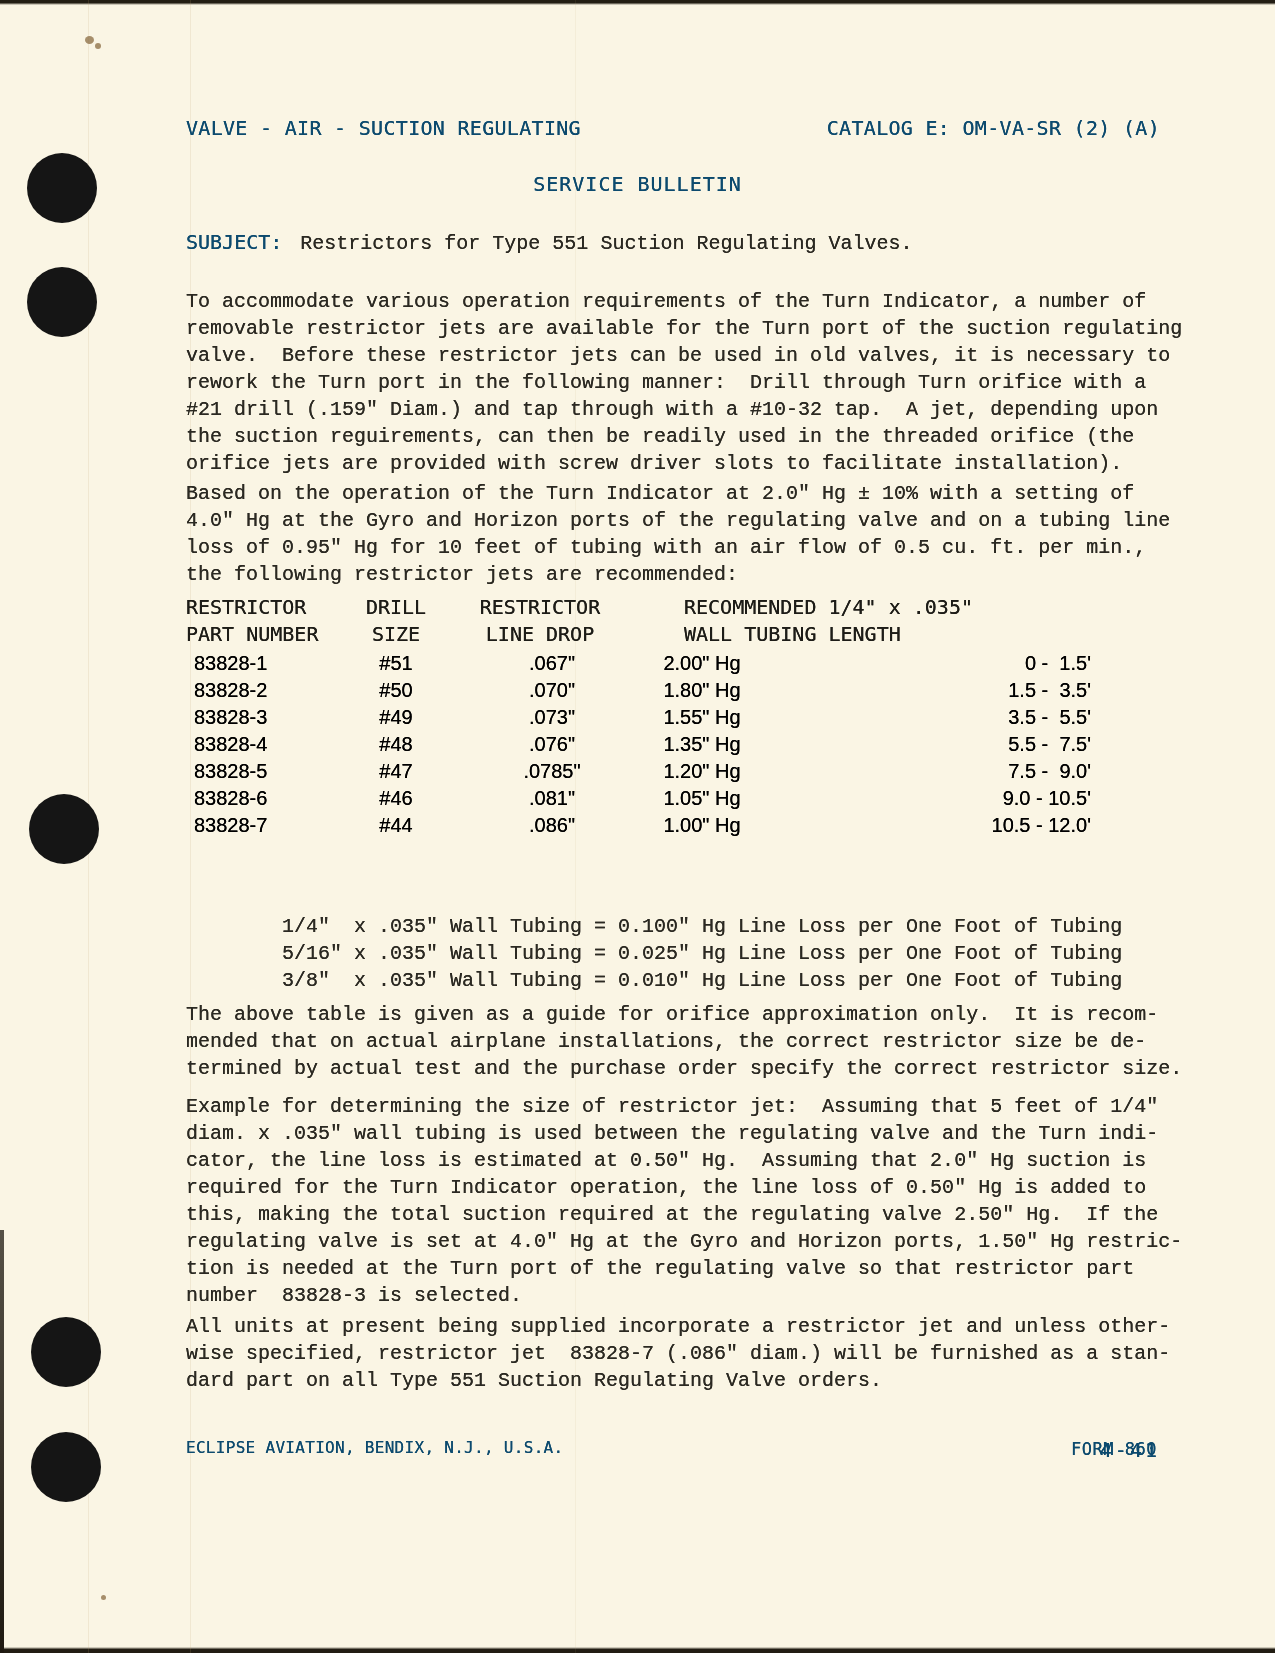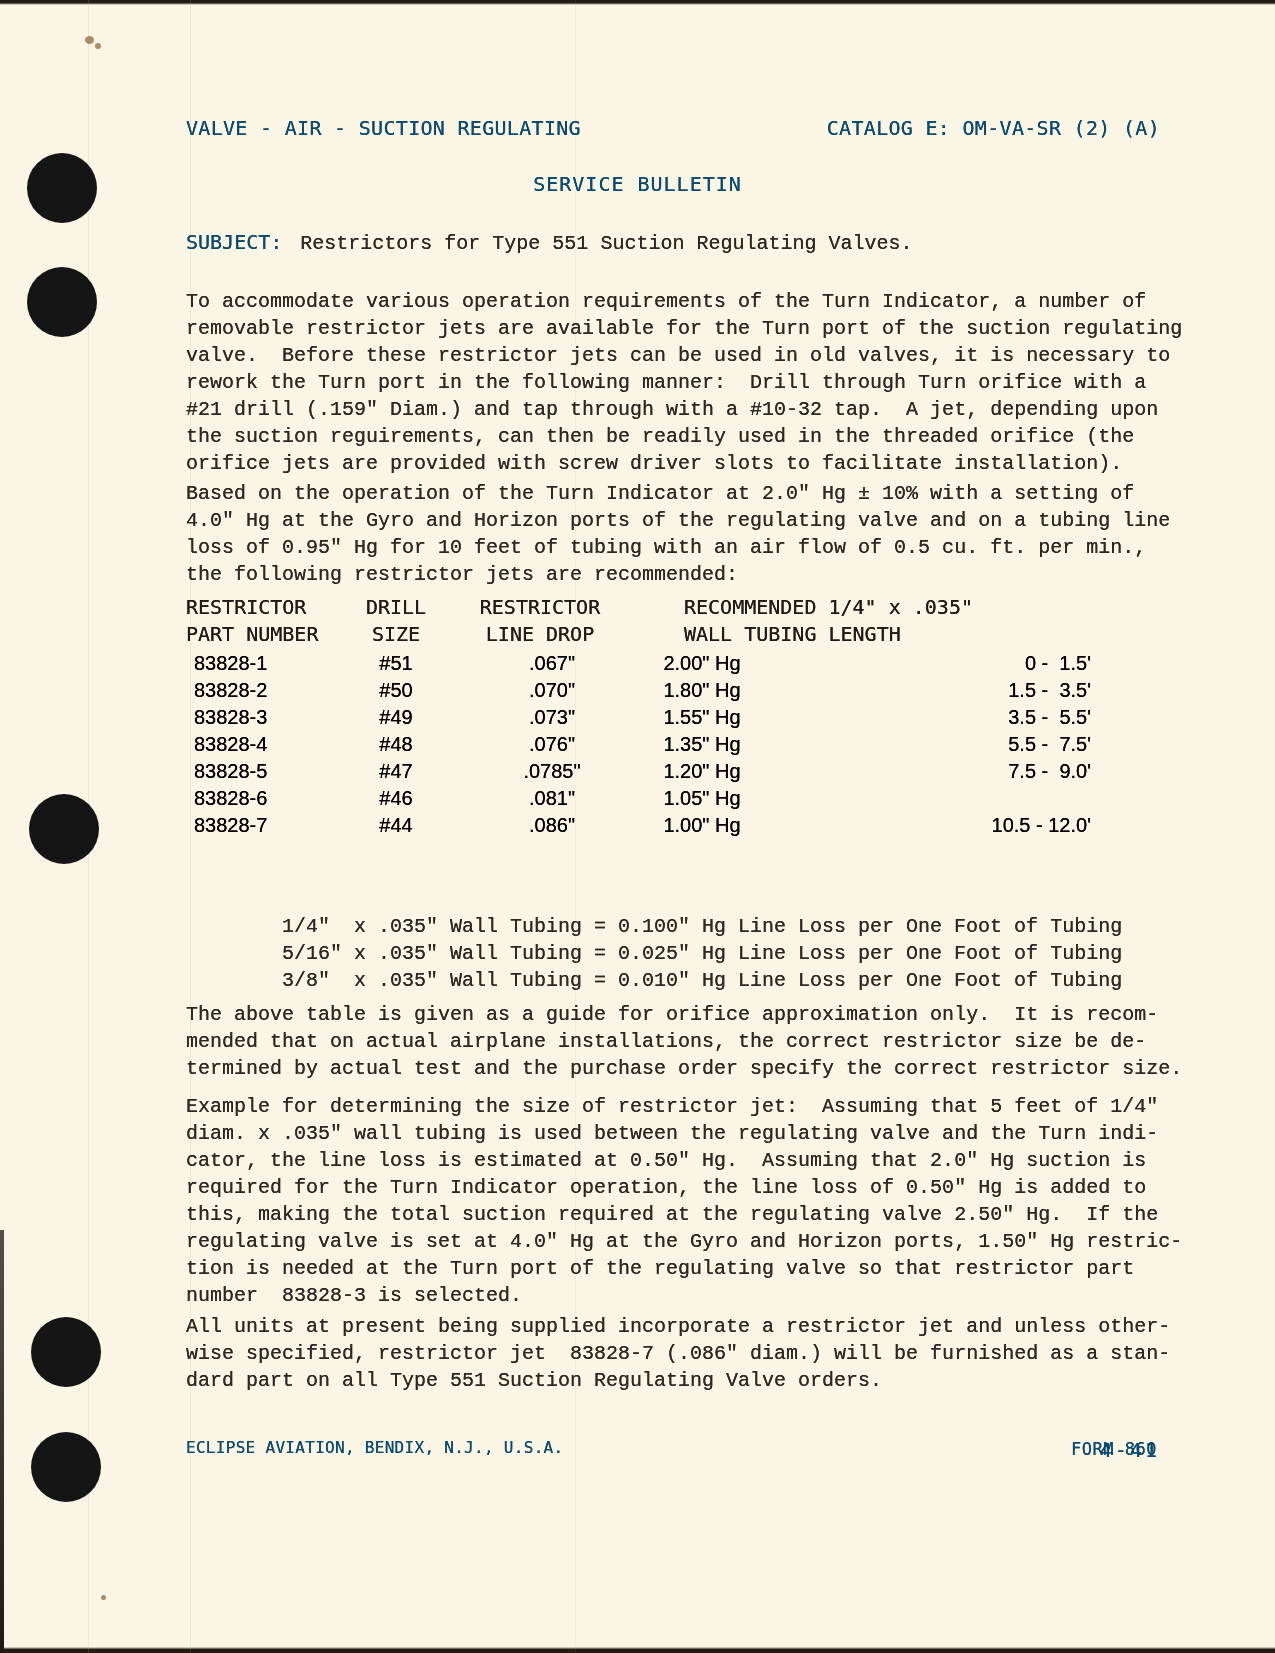--- a/index.html
+++ b/index.html
@@ -148,20 +148,21 @@
           <div class="tcell c1">#47</div>
           <div class="tcell c2">.0785"</div>
           <div class="tcell c3">1.20" Hg</div>
           <div class="tcell c4"> 7.5 -  9.0'</div>
         </div>
         <div class="trow">
           <div class="tcell c0">83828-6</div>
           <div class="tcell c1">#46</div>
           <div class="tcell c2">.081"</div>
           <div class="tcell c3">1.05" Hg</div>
+          <div class="tcell c4"> 9.0 - 10.5'</div>
         </div>
         <div class="trow">
           <div class="tcell c0">83828-7</div>
           <div class="tcell c1">#44</div>
           <div class="tcell c2">.086"</div>
           <div class="tcell c3">1.00" Hg</div>
           <div class="tcell c4">10.5 - 12.0'</div>
         </div>
       </div>
   </div>

